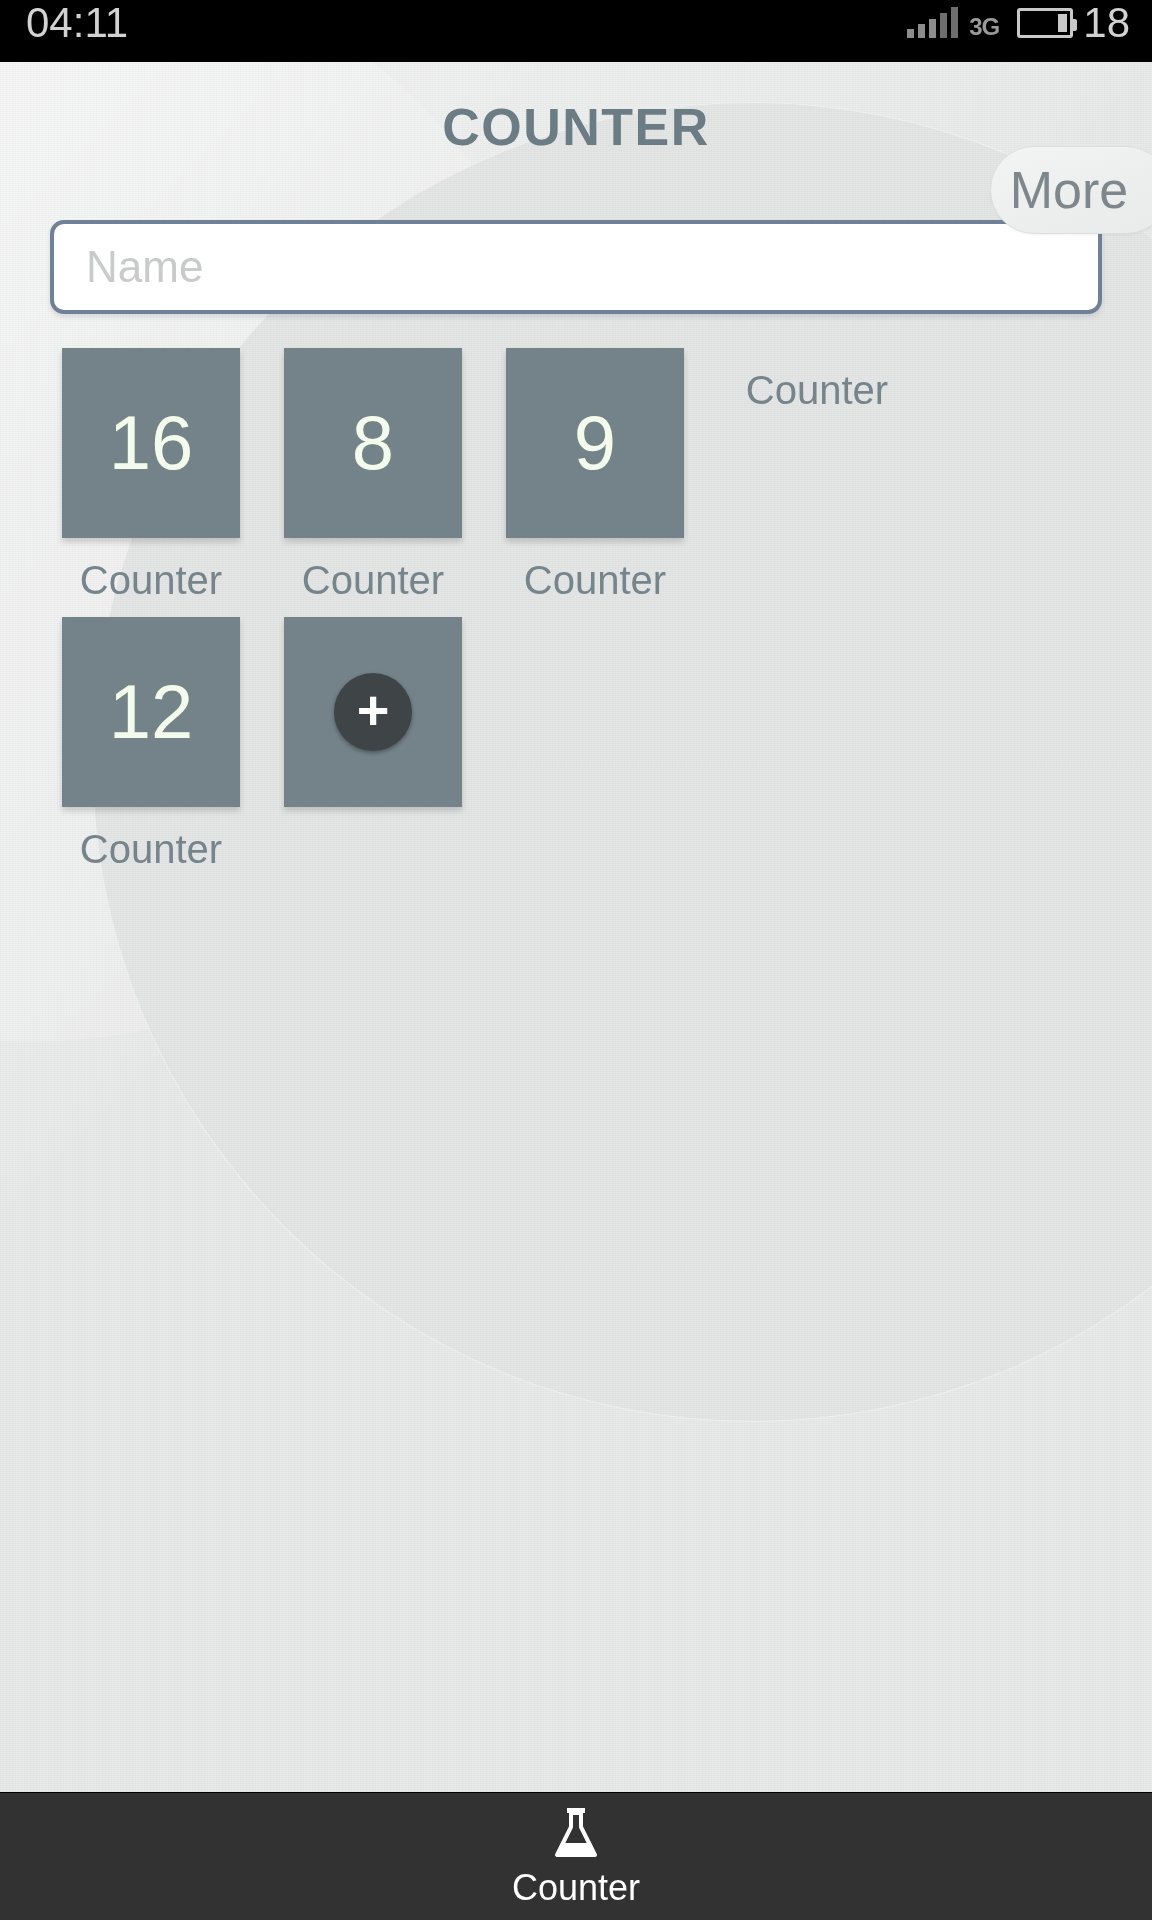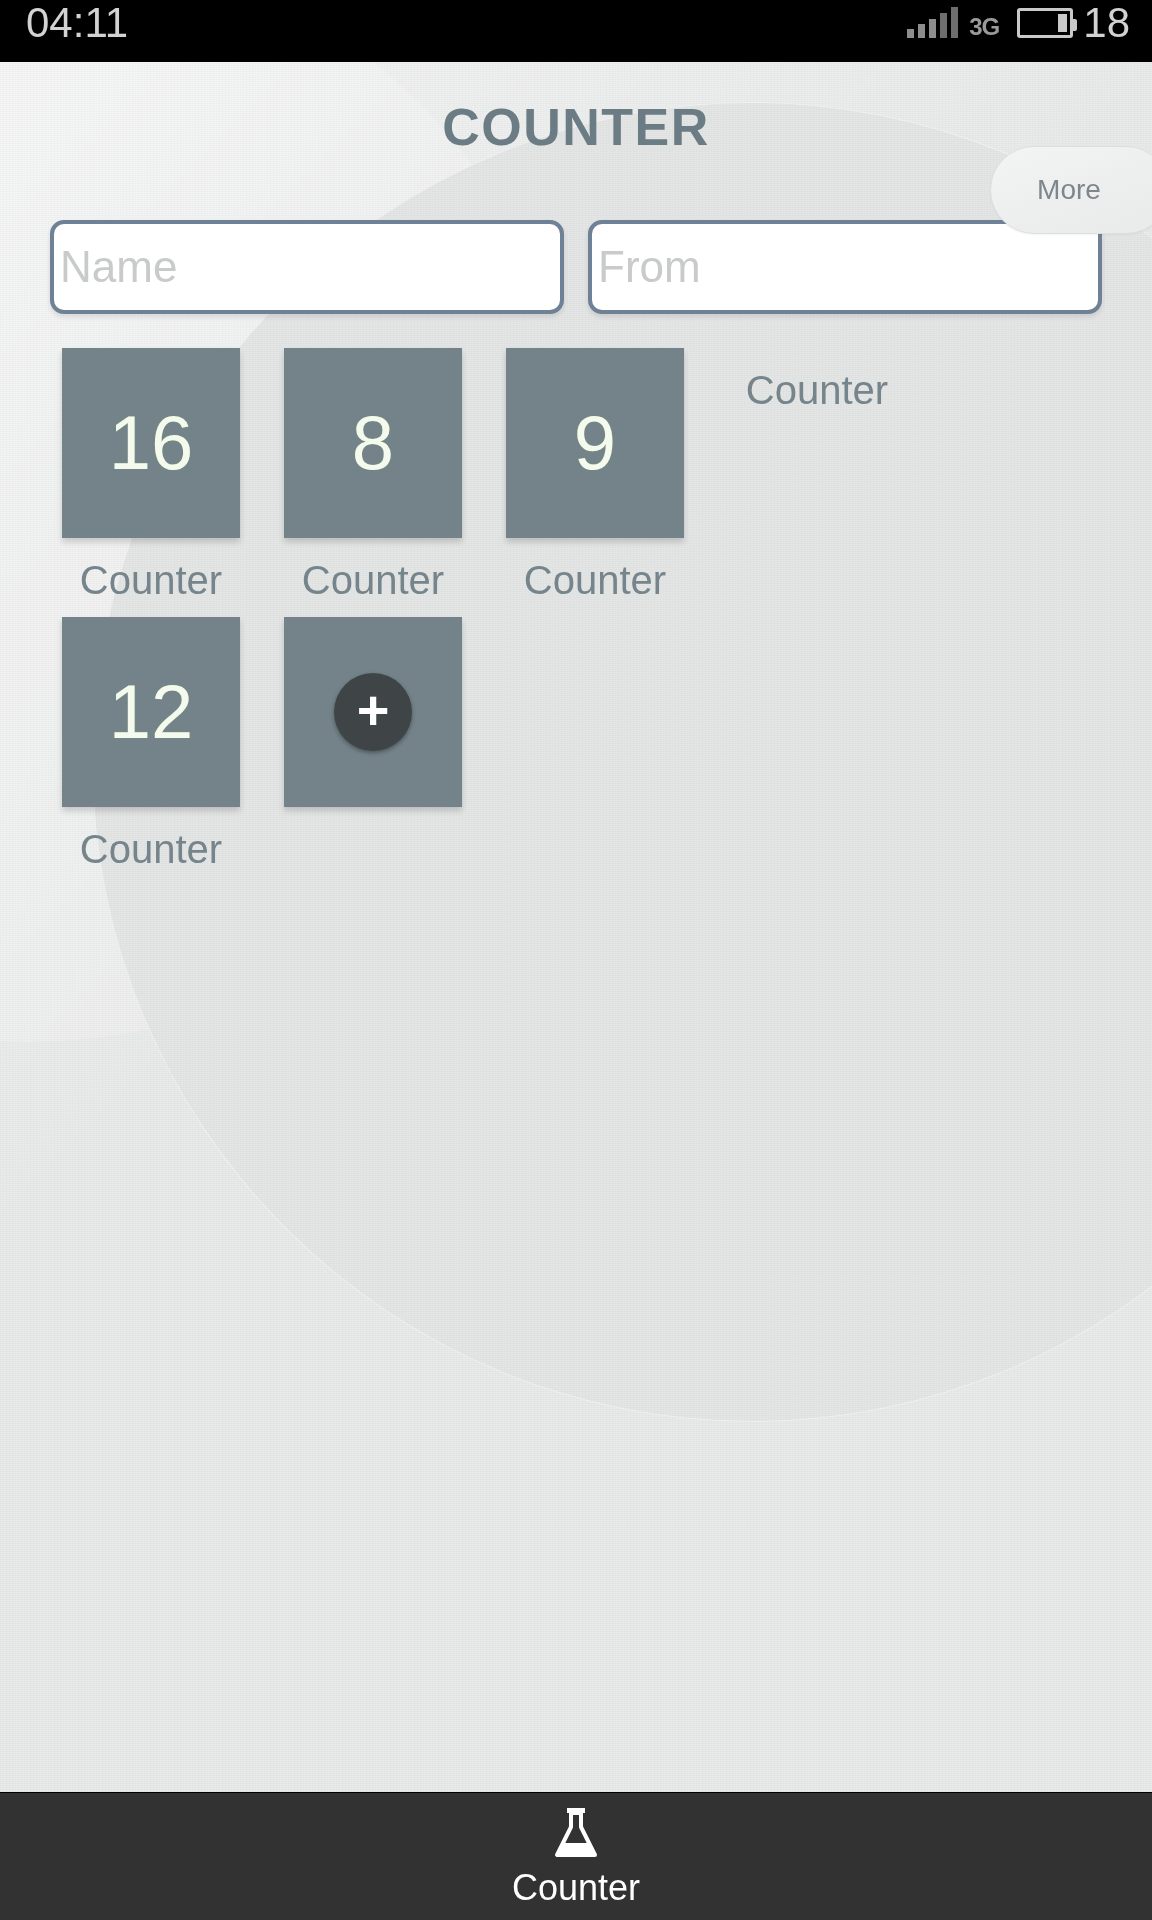--- a/index.html
+++ b/index.html
@@ -103,34 +103,34 @@
   .more-btn {
     position:absolute; right:-18px; top:84px;
     width:180px; height:88px;
     border-radius:46px;
     background:linear-gradient(160deg,#f3f4f4 0%,#eceded 60%,#e9eaea 100%);
     border:1px solid #dddede;
     box-shadow:0 1px 2px rgba(0,0,0,0.05);
     display:flex; align-items:center; justify-content:center;
     padding-right:22px;
   }
-  .more-btn span { font-size:28px; color:#7d878c; }
+  .more-btn span { font-size:52px; color:#7d878c; }
 
   
   .input-row {
     display:flex; gap:24px;
     padding:0 50px; margin-top:28px;
   }
   .field {
     flex:1 1 0; height:94px;
     background:#ffffff;
     border:4px solid #6e8196;
     border-radius:14px;
     display:flex; align-items:center;
-    padding:0 6px;
+    padding:0 32px;
     box-shadow:0 3px 5px rgba(0,0,0,0.10);
   }
   .field .ph { font-size:44px; color:#c9cbcb; }
 
   
   .grid {
     display:flex; flex-wrap:wrap;
     padding:0 40px; margin-top:34px;
     gap:0;
   }
@@ -223,23 +223,20 @@
         <div class="app-title">COUNTER</div>
         <div class="more-btn">
           <span>More</span>
         </div>
       </div>
 
       <div class="input-row">
         <div class="field">
           <span class="ph">Name</span>
         </div>
-        <div class="field">
-          <span class="ph">From</span>
-        </div>
       </div>
 
       <div class="grid">
 
         <div class="cell">
           <div class="tile-frame">
             <div class="tile">
               <span class="num">16</span>
             </div>
           </div>

